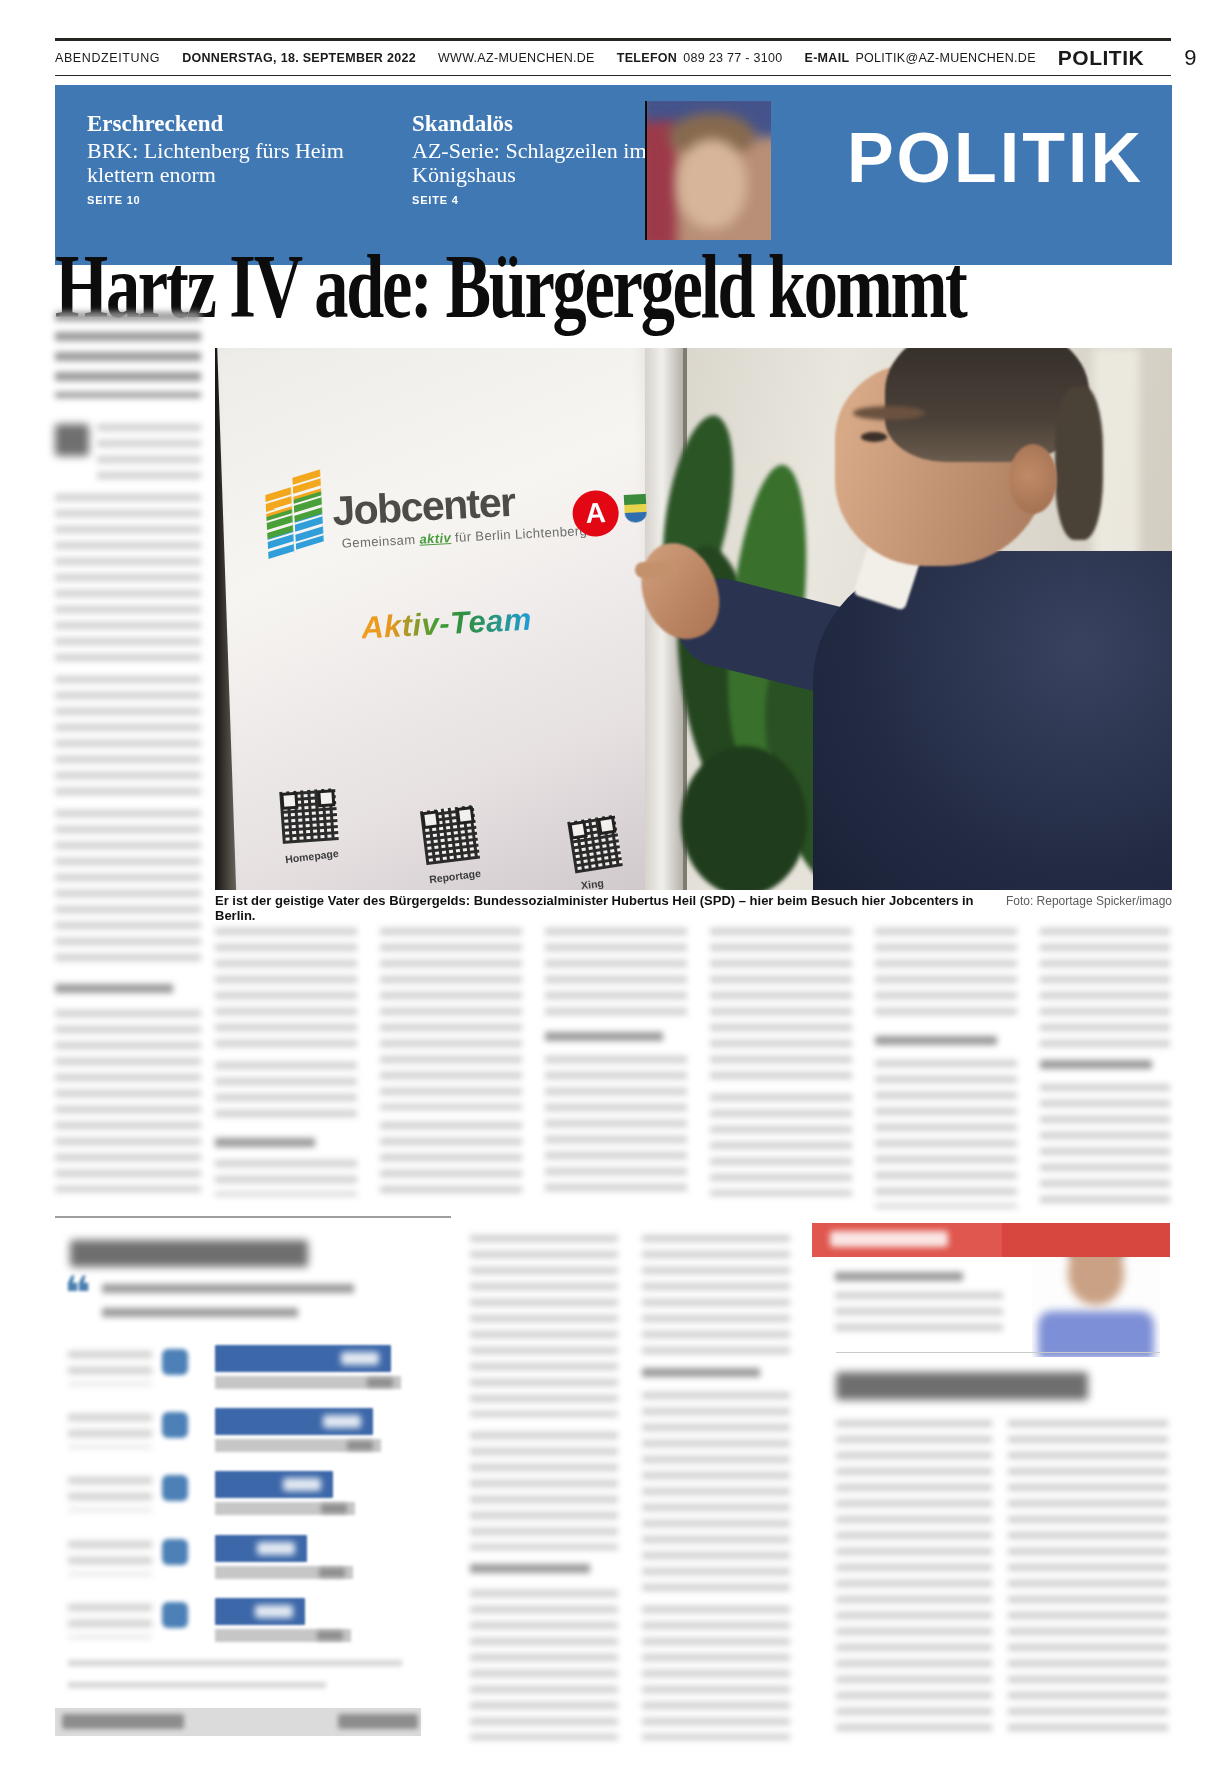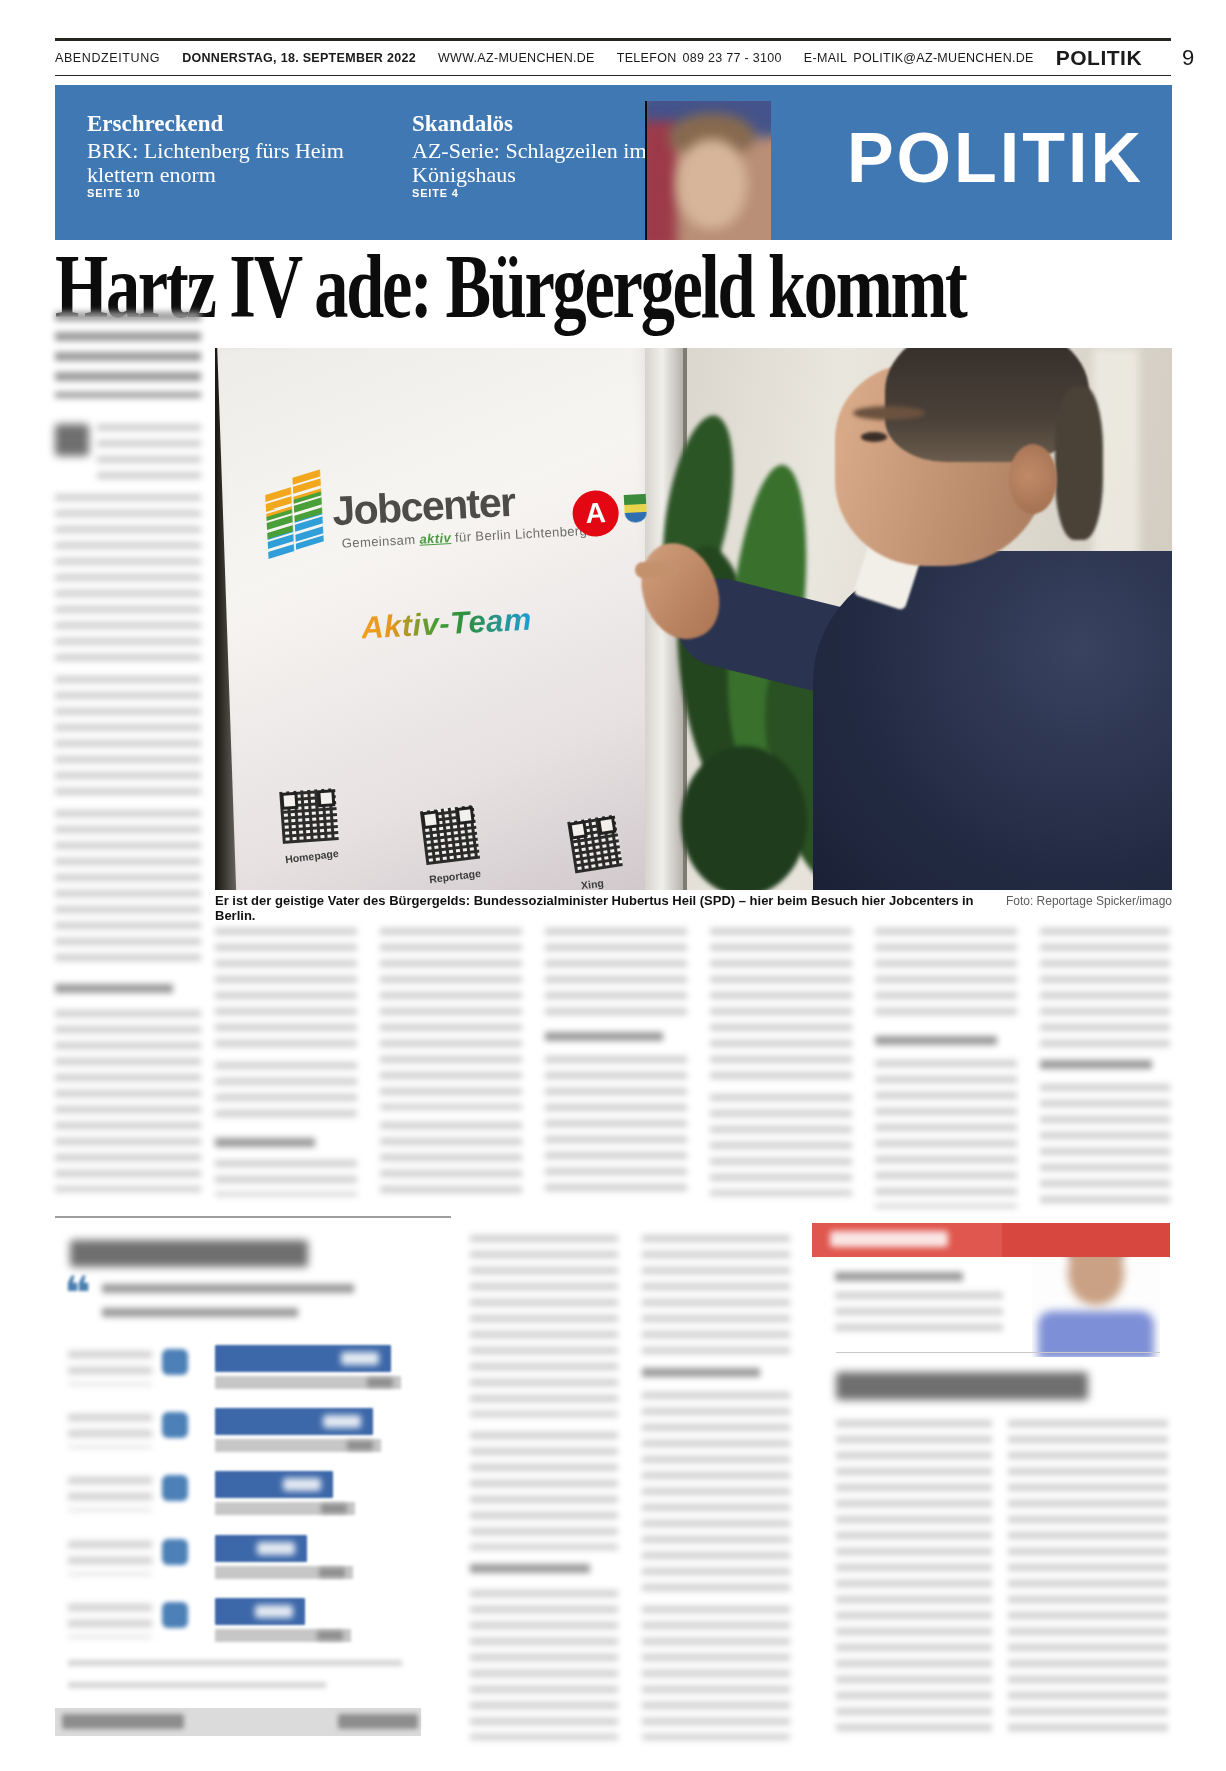--- a/index.html
+++ b/index.html
@@ -8,34 +8,34 @@
   .abs{position:absolute;}
 
   
   .mast{position:absolute;left:55px;top:38px;width:1116px;height:34px;
         border-top:3px solid #26251f;border-bottom:1px solid #26251f;
         display:flex;align-items:center;font-size:12.5px;letter-spacing:.3px;}
   .mast span{white-space:nowrap;}
   .m-brand{font-weight:400;margin-right:22px;letter-spacing:.6px;}
   .m-date{font-weight:700;margin-right:22px;}
   .m-site{margin-right:22px;}
-  .m-lbl{font-weight:400;margin-right:6px;}
+  .m-lbl{font-weight:700;margin-right:6px;}
   .m-val{margin-right:22px;}
   .m-right{margin-left:auto;display:flex;align-items:center;}
   .m-section{font-weight:700;font-size:21px;letter-spacing:.5px;}
   .m-page{font-size:22px;font-weight:400;margin-left:40px;}
 
   
-  .banner{position:absolute;left:55px;top:85px;width:1117px;height:155px;background:#4078b4;}
+  .banner{position:absolute;left:55px;top:85px;width:1117px;height:180px;background:#4078b4;}
   .teaser{position:absolute;top:26px;color:#fff;font-family:"Liberation Serif",serif;width:278px;}
   .t1{left:32px;} .t2{left:357px;}
   .t-kicker{font-weight:700;font-size:23px;line-height:26px;}
   .t-title{font-size:22px;line-height:24px;margin-top:2px;}
   .t-page{font-family:"Liberation Sans",sans-serif;font-size:11px;font-weight:700;
-          letter-spacing:.8px;}
+          letter-spacing:.8px;margin-top:7px;}
   .thumb{position:absolute;left:590px;top:16px;width:124px;height:139px;background:#b98f77;
          border-left:2px solid #0c0c0c;overflow:hidden;}
   .thumb>div{position:absolute;filter:blur(6px);}
   .th-top{left:-8px;top:-10px;width:150px;height:46px;background:#44538b;}
   .th-red{left:-10px;top:20px;width:40px;height:130px;background:#9c3a4a;}
   .th-hair{left:22px;top:12px;width:86px;height:46px;background:#876a4e;border-radius:50%;}
   .th-face{left:30px;top:38px;width:70px;height:90px;background:#d6b59a;border-radius:48%;}
   .b-title{position:absolute;right:28px;top:38px;color:#fff;font-weight:700;font-size:70px;
            line-height:1;letter-spacing:3px;}
 

